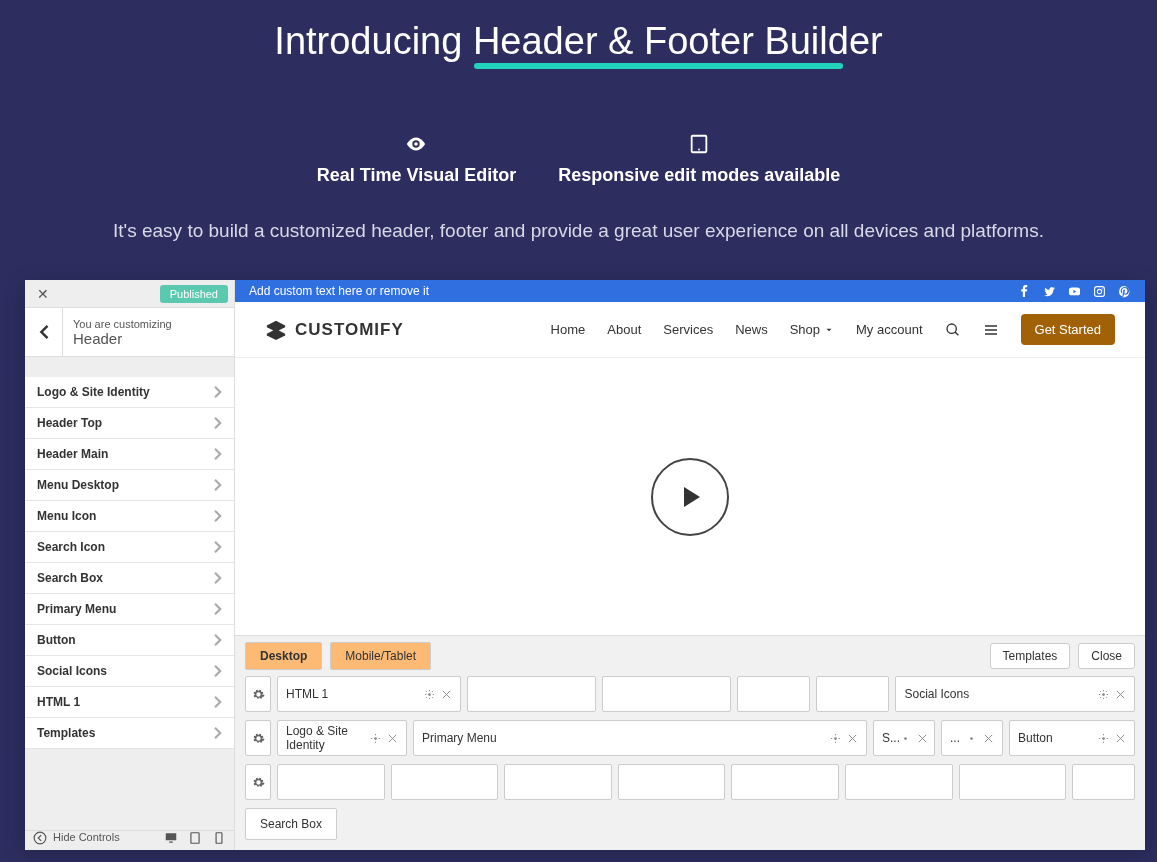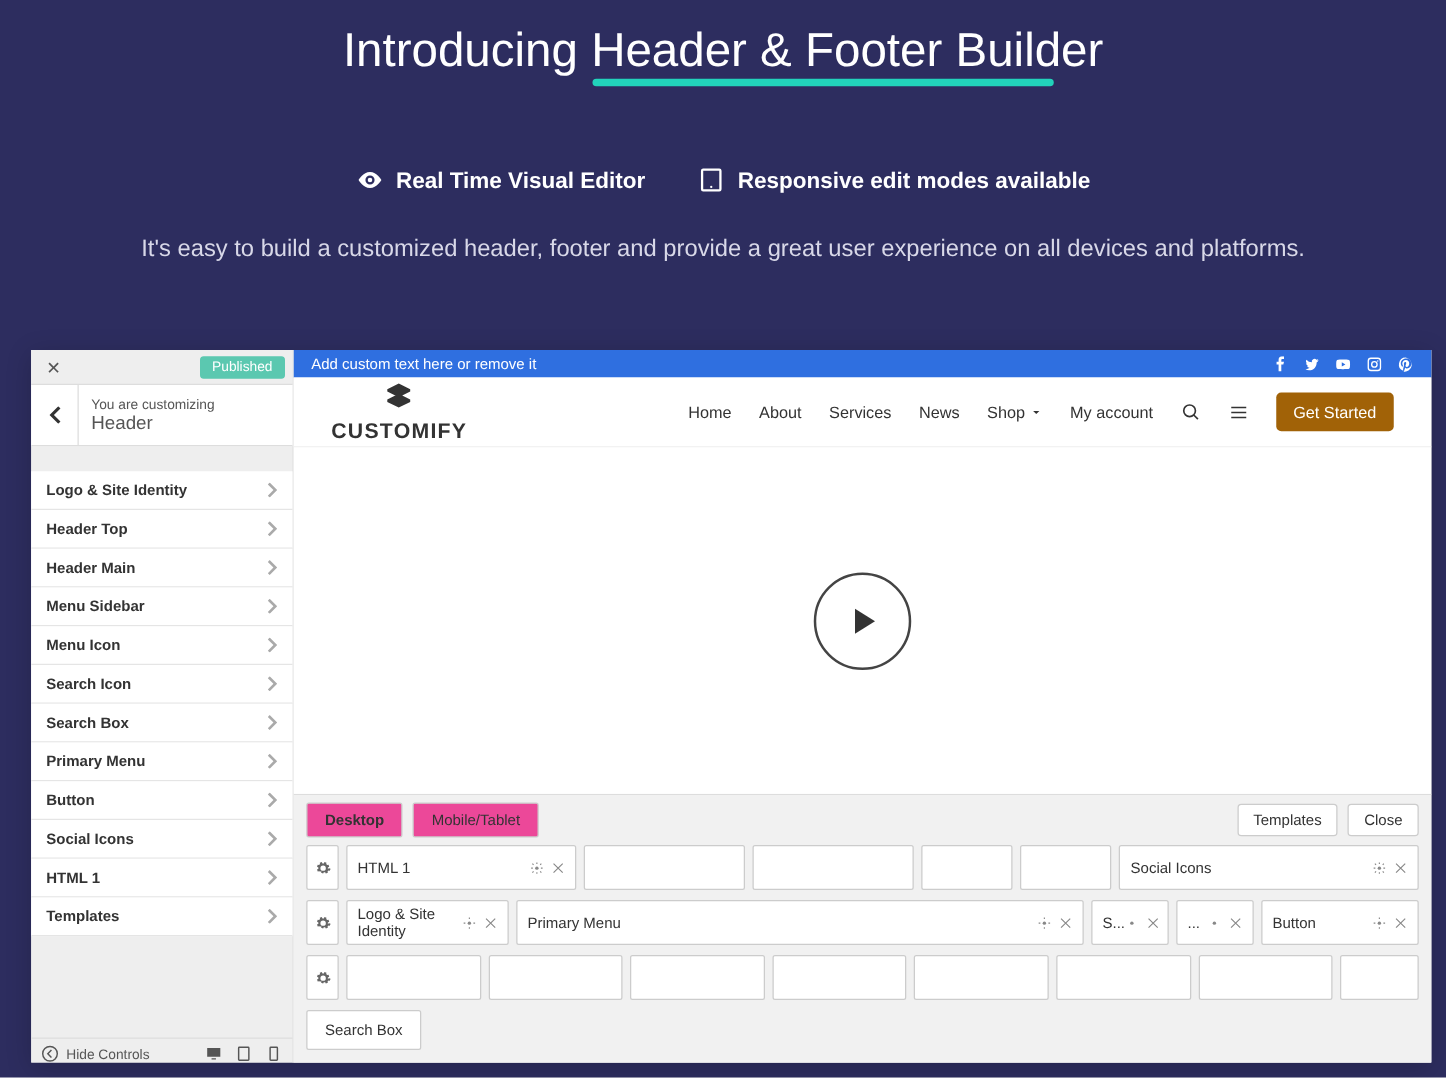--- a/index.html
+++ b/index.html
@@ -2,57 +2,57 @@
 <html><head>
 <meta charset="utf-8">
 <style>
 * { box-sizing: border-box; margin: 0; padding: 0; }
 body { font-family: -apple-system, BlinkMacSystemFont, "Segoe UI", Helvetica, Arial, sans-serif; background: #2d2d5f; color: #fff; width: 1157px; height: 862px; overflow: hidden; }
 .hero { padding: 20px 0 0; text-align: center; }
 .hero h1 { font-size: 38px; font-weight: 400; margin-bottom: 8px; text-align: center; }
 .underline-wrap { position: relative; display: inline-block; }
 .underline-wrap::after { content: ""; position: absolute; left: 200px; right: 40px; bottom: -6px; height: 6px; background: #22d3bb; border-radius: 3px; }
 .feature-row { display: flex; justify-content: center; gap: 42px; margin-top: 70px; font-size: 18px; font-weight: 600; }
-.feature-row .feat { display: flex; align-items: center; gap: 10px; }
+.feature-row .feat { display: flex; align-items: center; gap: 10px; flex-direction: column; }
 .feature-row svg { width: 22px; height: 22px; fill: #fff; }
 .subtext { margin-top: 34px; font-size: 19px; font-weight: 400; color: #d8d8e8; }
 .app { position: absolute; left: 25px; top: 280px; width: 1120px; height: 570px; background: #f1f1f1; display: flex; box-shadow: 0 4px 20px rgba(0,0,0,.2); color: #333; }
 .sidebar { width: 210px; background: #eee; display: flex; flex-direction: column; border-right: 1px solid #ddd; }
 .sb-top { height: 28px; background: #eee; display: flex; align-items: center; justify-content: space-between; padding: 0 6px; border-bottom: 1px solid #ddd; }
 .close-x { font-size: 14px; padding: 2px 6px; cursor: pointer; color: #555; }
 .badge-pub { background: #5bc8b0; color: #fff; font-size: 11px; padding: 3px 10px; border-radius: 3px; }
 .sb-head { display: flex; align-items: center; background: #fff; border-bottom: 1px solid #ddd; }
 .back-btn { width: 38px; height: 48px; display: flex; align-items: center; justify-content: center; border-right: 1px solid #ddd; cursor: pointer; }
 .back-btn svg { width: 10px; height: 14px; fill: #333; }
 .sb-head-txt { padding: 6px 10px; }
 .sb-head-txt .small { font-size: 11px; color: #555; }
 .sb-head-txt .big { font-size: 15px; color: #555; font-weight: 400; }
 .sb-list { display: flex; flex-direction: column; margin-top: 20px; }
 .sb-item { display: flex; align-items: center; justify-content: space-between; background: #fff; border-bottom: 1px solid #e5e5e5; padding: 8px 12px; font-size: 12px; font-weight: 600; color: #333; cursor: pointer; }
 .sb-item svg { width: 8px; height: 12px; fill: #aaa; }
-.sb-bottom { margin-top: auto; height: 20px; border-top: 1px solid #ddd; display: flex; align-items: flex-end; padding: 0 8px; font-size: 11px; color: #555; gap: 6px; }
+.sb-bottom { margin-top: auto; height: 20px; border-top: 1px solid #ddd; display: flex; align-items: flex-start; padding: 0 8px; font-size: 11px; color: #555; gap: 6px; }
 .sb-bottom .devs { margin-left: auto; display: flex; gap: 10px; }
 .sb-bottom svg { width: 14px; height: 14px; fill: #555; }
 .preview { flex: 1; display: flex; flex-direction: column; background: #fff; position: relative; }
 .topbar { height: 22px; background: #2f6fe0; color: #fff; display: flex; align-items: center; padding: 0 14px; font-size: 12px; }
 .topbar .socials { margin-left: auto; display: flex; gap: 12px; }
 .topbar svg { width: 13px; height: 13px; fill: #fff; }
 .mainhead { height: 56px; background: #fff; border-bottom: 1px solid #eee; display: flex; align-items: center; padding: 0 30px; gap: 10px; }
-.brand { display: flex; align-items: center; gap: 8px; font-weight: 700; font-size: 17px; letter-spacing: 1px; color: #333; flex-direction: column; }
+.brand { display: flex; align-items: center; gap: 8px; font-weight: 700; font-size: 17px; letter-spacing: 1px; color: #333; }
 .brand svg { width: 22px; height: 22px; }
 .navlinks { margin-left: auto; display: flex; align-items: center; gap: 22px; font-size: 13px; color: #333; }
 .navlinks .lnk { cursor: pointer; display: flex; align-items: center; gap: 4px; }
 .navlinks svg { width: 16px; height: 16px; fill: #333; }
 .cta { background: #a16207; color: #fff; padding: 8px 14px; border-radius: 4px; font-size: 13px; cursor: pointer; }
 .canvas { flex: 1; background: #fff; position: relative; display: flex; align-items: center; justify-content: center; }
 .play { width: 78px; height: 78px; border: 2px solid #444; border-radius: 50%; display: flex; align-items: center; justify-content: center; cursor: pointer; }
 .play::after { content: ""; border-left: 16px solid #333; border-top: 10px solid transparent; border-bottom: 10px solid transparent; margin-left: 4px; }
 .builder { background: #f1f1f1; border-top: 1px solid #ddd; padding: 0 10px 10px; }
 .tabrow { display: flex; align-items: center; gap: 8px; padding: 6px 0; }
-.tab { background: #ec4899; border: 1px solid #ccc; padding: 6px 14px; font-size: 12px; border-radius: 2px; cursor: pointer; }
+.tab { background: #fdba74; border: 1px solid #ccc; padding: 6px 14px; font-size: 12px; border-radius: 2px; cursor: pointer; }
 .tab.active { font-weight: 700; }
 .spacer { flex: 1; }
 .btnsm { background: #fff; border: 1px solid #ccc; padding: 5px 12px; font-size: 12px; border-radius: 3px; cursor: pointer; }
 .brow { display: flex; gap: 6px; margin-bottom: 8px; align-items: stretch; }
 .gear { width: 26px; min-width:26px; height: 36px; border: 1px solid #ccc; background: #fff; display: flex; align-items: center; justify-content: center; border-radius: 2px; cursor: pointer; }
 .gear svg { width: 13px; height: 13px; fill: #666; }
 .cell { border: 1px solid #ccc; background: #fff; height: 36px; border-radius: 2px; display: flex; align-items: center; padding: 0 8px; font-size: 12px; position: relative; }
 .cell .ctrls { margin-left: auto; display: flex; gap: 6px; }
 .cell .ctrls svg { width: 11px; height: 11px; fill: #888; cursor: pointer; }
 .cell.empty { background: #fff; }
@@ -115,21 +115,21 @@
             <path d="M2 0l8 8-8 8-2-2 6-6-6-6z"></path>
           </svg>
         </div>
         <div class="sb-item">
           <span>Header Main</span>
           <svg viewBox="0 0 10 16">
             <path d="M2 0l8 8-8 8-2-2 6-6-6-6z"></path>
           </svg>
         </div>
         <div class="sb-item">
-          <span>Menu Sidebar</span>
+          <span>Menu Desktop</span>
           <svg viewBox="0 0 10 16">
             <path d="M2 0l8 8-8 8-2-2 6-6-6-6z"></path>
           </svg>
         </div>
         <div class="sb-item">
           <span>Menu Icon</span>
           <svg viewBox="0 0 10 16">
             <path d="M2 0l8 8-8 8-2-2 6-6-6-6z"></path>
           </svg>
         </div>

